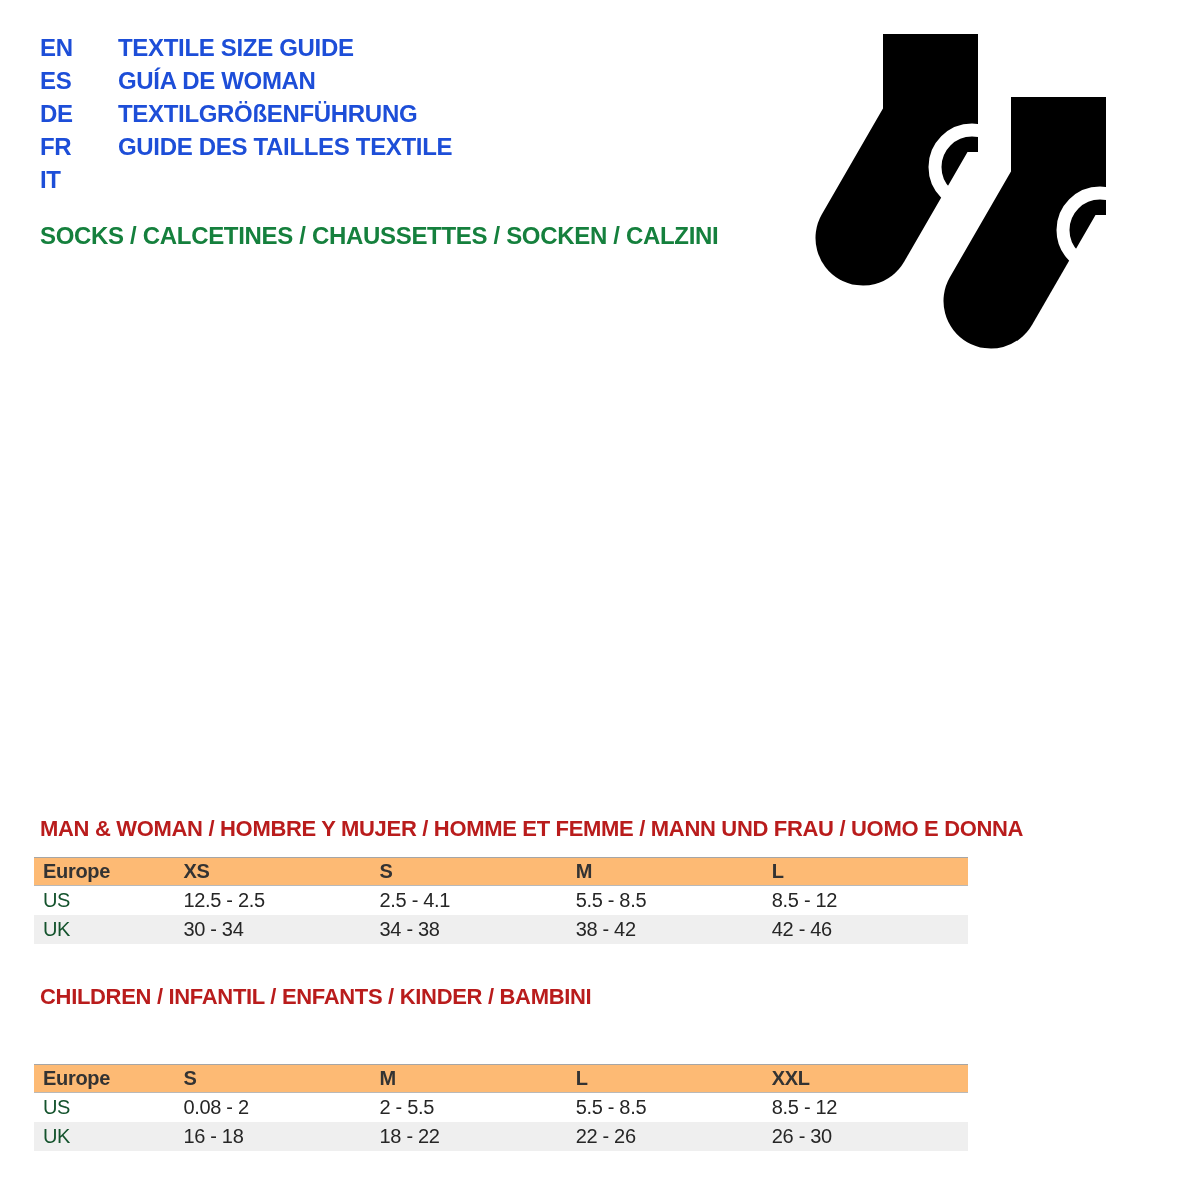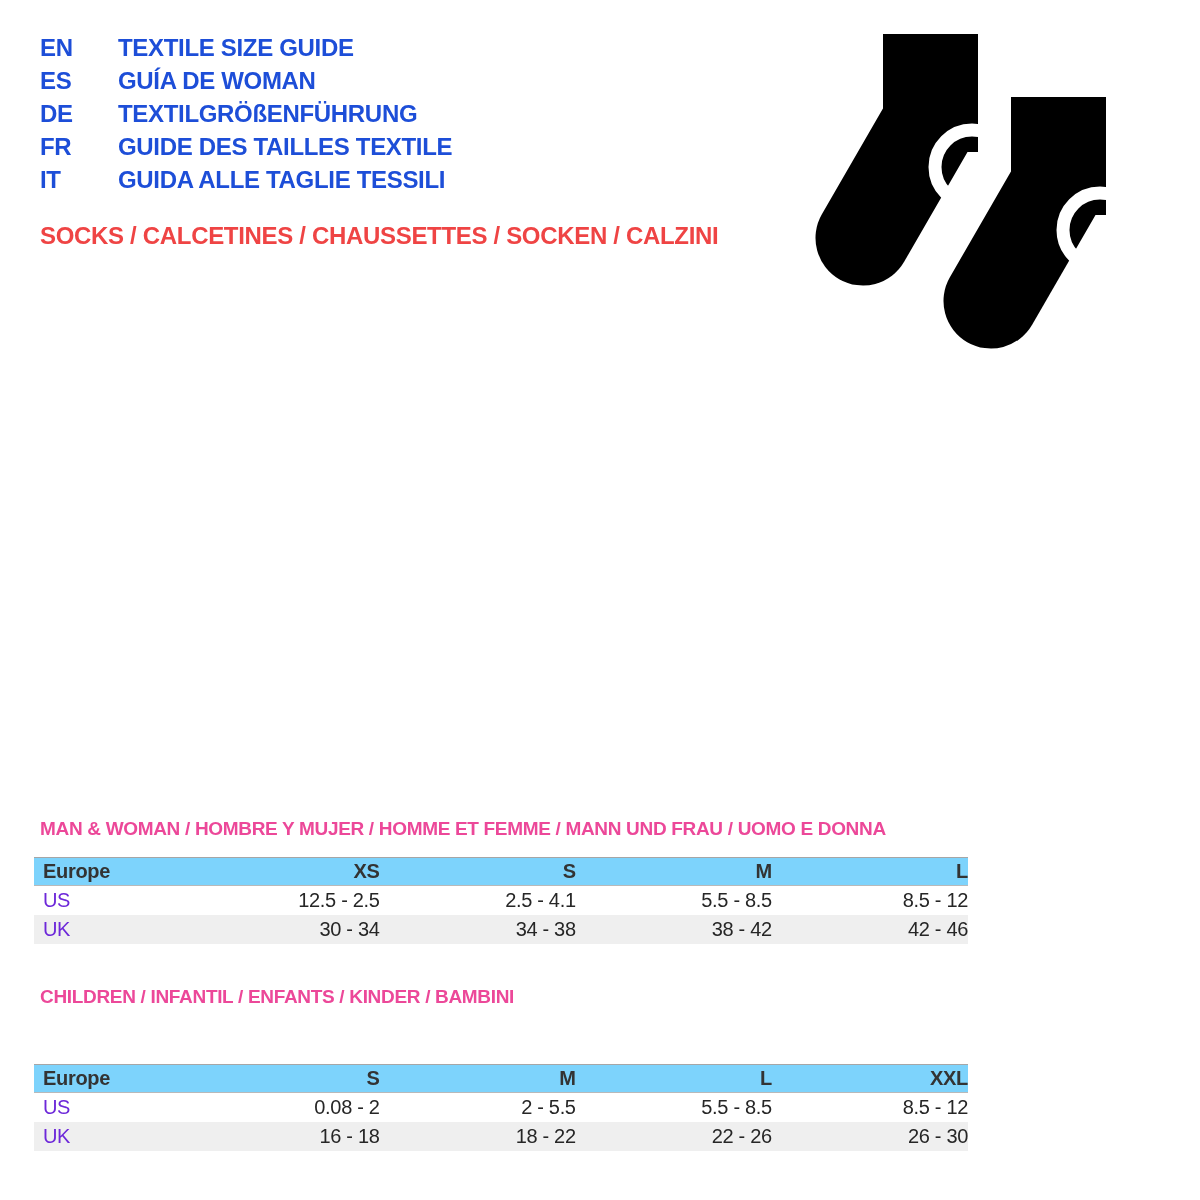--- a/index.html
+++ b/index.html
@@ -20,61 +20,61 @@
     font-weight: 700; font-size: 24px; line-height: 33px;
     color: #1d4ed8;
   }
   .lang-row { display: flex; }
   .lang-code { width: 78px; flex: 0 0 78px; }
 
   
   .subtitle {
     position: absolute; left: 40px; top: 222px;
     font-weight: 700; font-size: 24px; line-height: 28px;
-    color: #ef4444; white-space: nowrap;
+    color: #15803d; white-space: nowrap;
   }
 
   
   .socks-icon { position: absolute; left: 815px; top: 34px; }
 
   
   .section-title {
     position: absolute; left: 40px;
-    font-weight: 700; font-size: 19px; line-height: 24px;
-    color: #ec4899; white-space: nowrap;
+    font-weight: 700; font-size: 22px; line-height: 24px;
+    color: #b91c1c; white-space: nowrap;
   }
   #section1-title { top: 817px; }
   #section2-title { top: 985px; }
 
   .size-table {
     position: absolute; left: 34px; width: 934px;
     border-collapse: collapse; table-layout: fixed;
     font-size: 20px; color: #262626;
   }
   #table1 { top: 857px; }
   #table2 { top: 1064px; }
 
   .size-table col.c0 { width: 16%; }
   .size-table col.cv { width: 21%; }
 
   .size-table th, .size-table td {
     height: 29px; padding: 0; vertical-align: middle;
-    text-align: right; font-weight: 400; white-space: nowrap;
+    text-align: left; font-weight: 400; white-space: nowrap;
   }
   .size-table thead th {
-    background: #7dd3fc; height: 28px; font-weight: 700; color: #333;
+    background: #fdba74; height: 28px; font-weight: 700; color: #333;
     border-top: 1px solid #a6a6a6; border-bottom: 1px solid #b9b9b9;
   }
   .size-table th.rowhead, .size-table thead th.corner {
     text-align: left; padding-left: 9px;
   }
   .size-table tbody tr.alt td, .size-table tbody tr.alt th {
     background: #efefef;
   }
-  .size-table tbody th { font-weight: 400; color: #6d28d9; }
+  .size-table tbody th { font-weight: 400; color: #14532d; }
 </style>
 </head>
 <body>
 
 <div class="lang-block">
   <div class="lang-row">
     <span class="lang-code">EN</span>
     <span class="lang-label">TEXTILE SIZE GUIDE</span>
   </div>
   <div class="lang-row">
@@ -84,21 +84,20 @@
   <div class="lang-row">
     <span class="lang-code">DE</span>
     <span class="lang-label">TEXTILGRÖßENFÜHRUNG</span>
   </div>
   <div class="lang-row">
     <span class="lang-code">FR</span>
     <span class="lang-label">GUIDE DES TAILLES TEXTILE</span>
   </div>
   <div class="lang-row">
     <span class="lang-code">IT</span>
-    <span class="lang-label">GUIDA ALLE TAGLIE TESSILI</span>
   </div>
 </div>
 
 <div class="subtitle">SOCKS / CALCETINES / CHAUSSETTES / SOCKEN / CALZINI</div>
 
 <svg class="socks-icon" width="340" height="318" viewBox="0 0 340 318" xmlns="http://www.w3.org/2000/svg" aria-hidden="true">
   <g fill="#000000">
     <rect x="68" y="0" width="95" height="118"></rect>
     <line x1="115" y1="88" x2="48" y2="204" stroke="#000000" stroke-width="95" stroke-linecap="round"></line>
     <circle cx="157" cy="133" r="37" fill="none" stroke="#ffffff" stroke-width="13"></circle>

